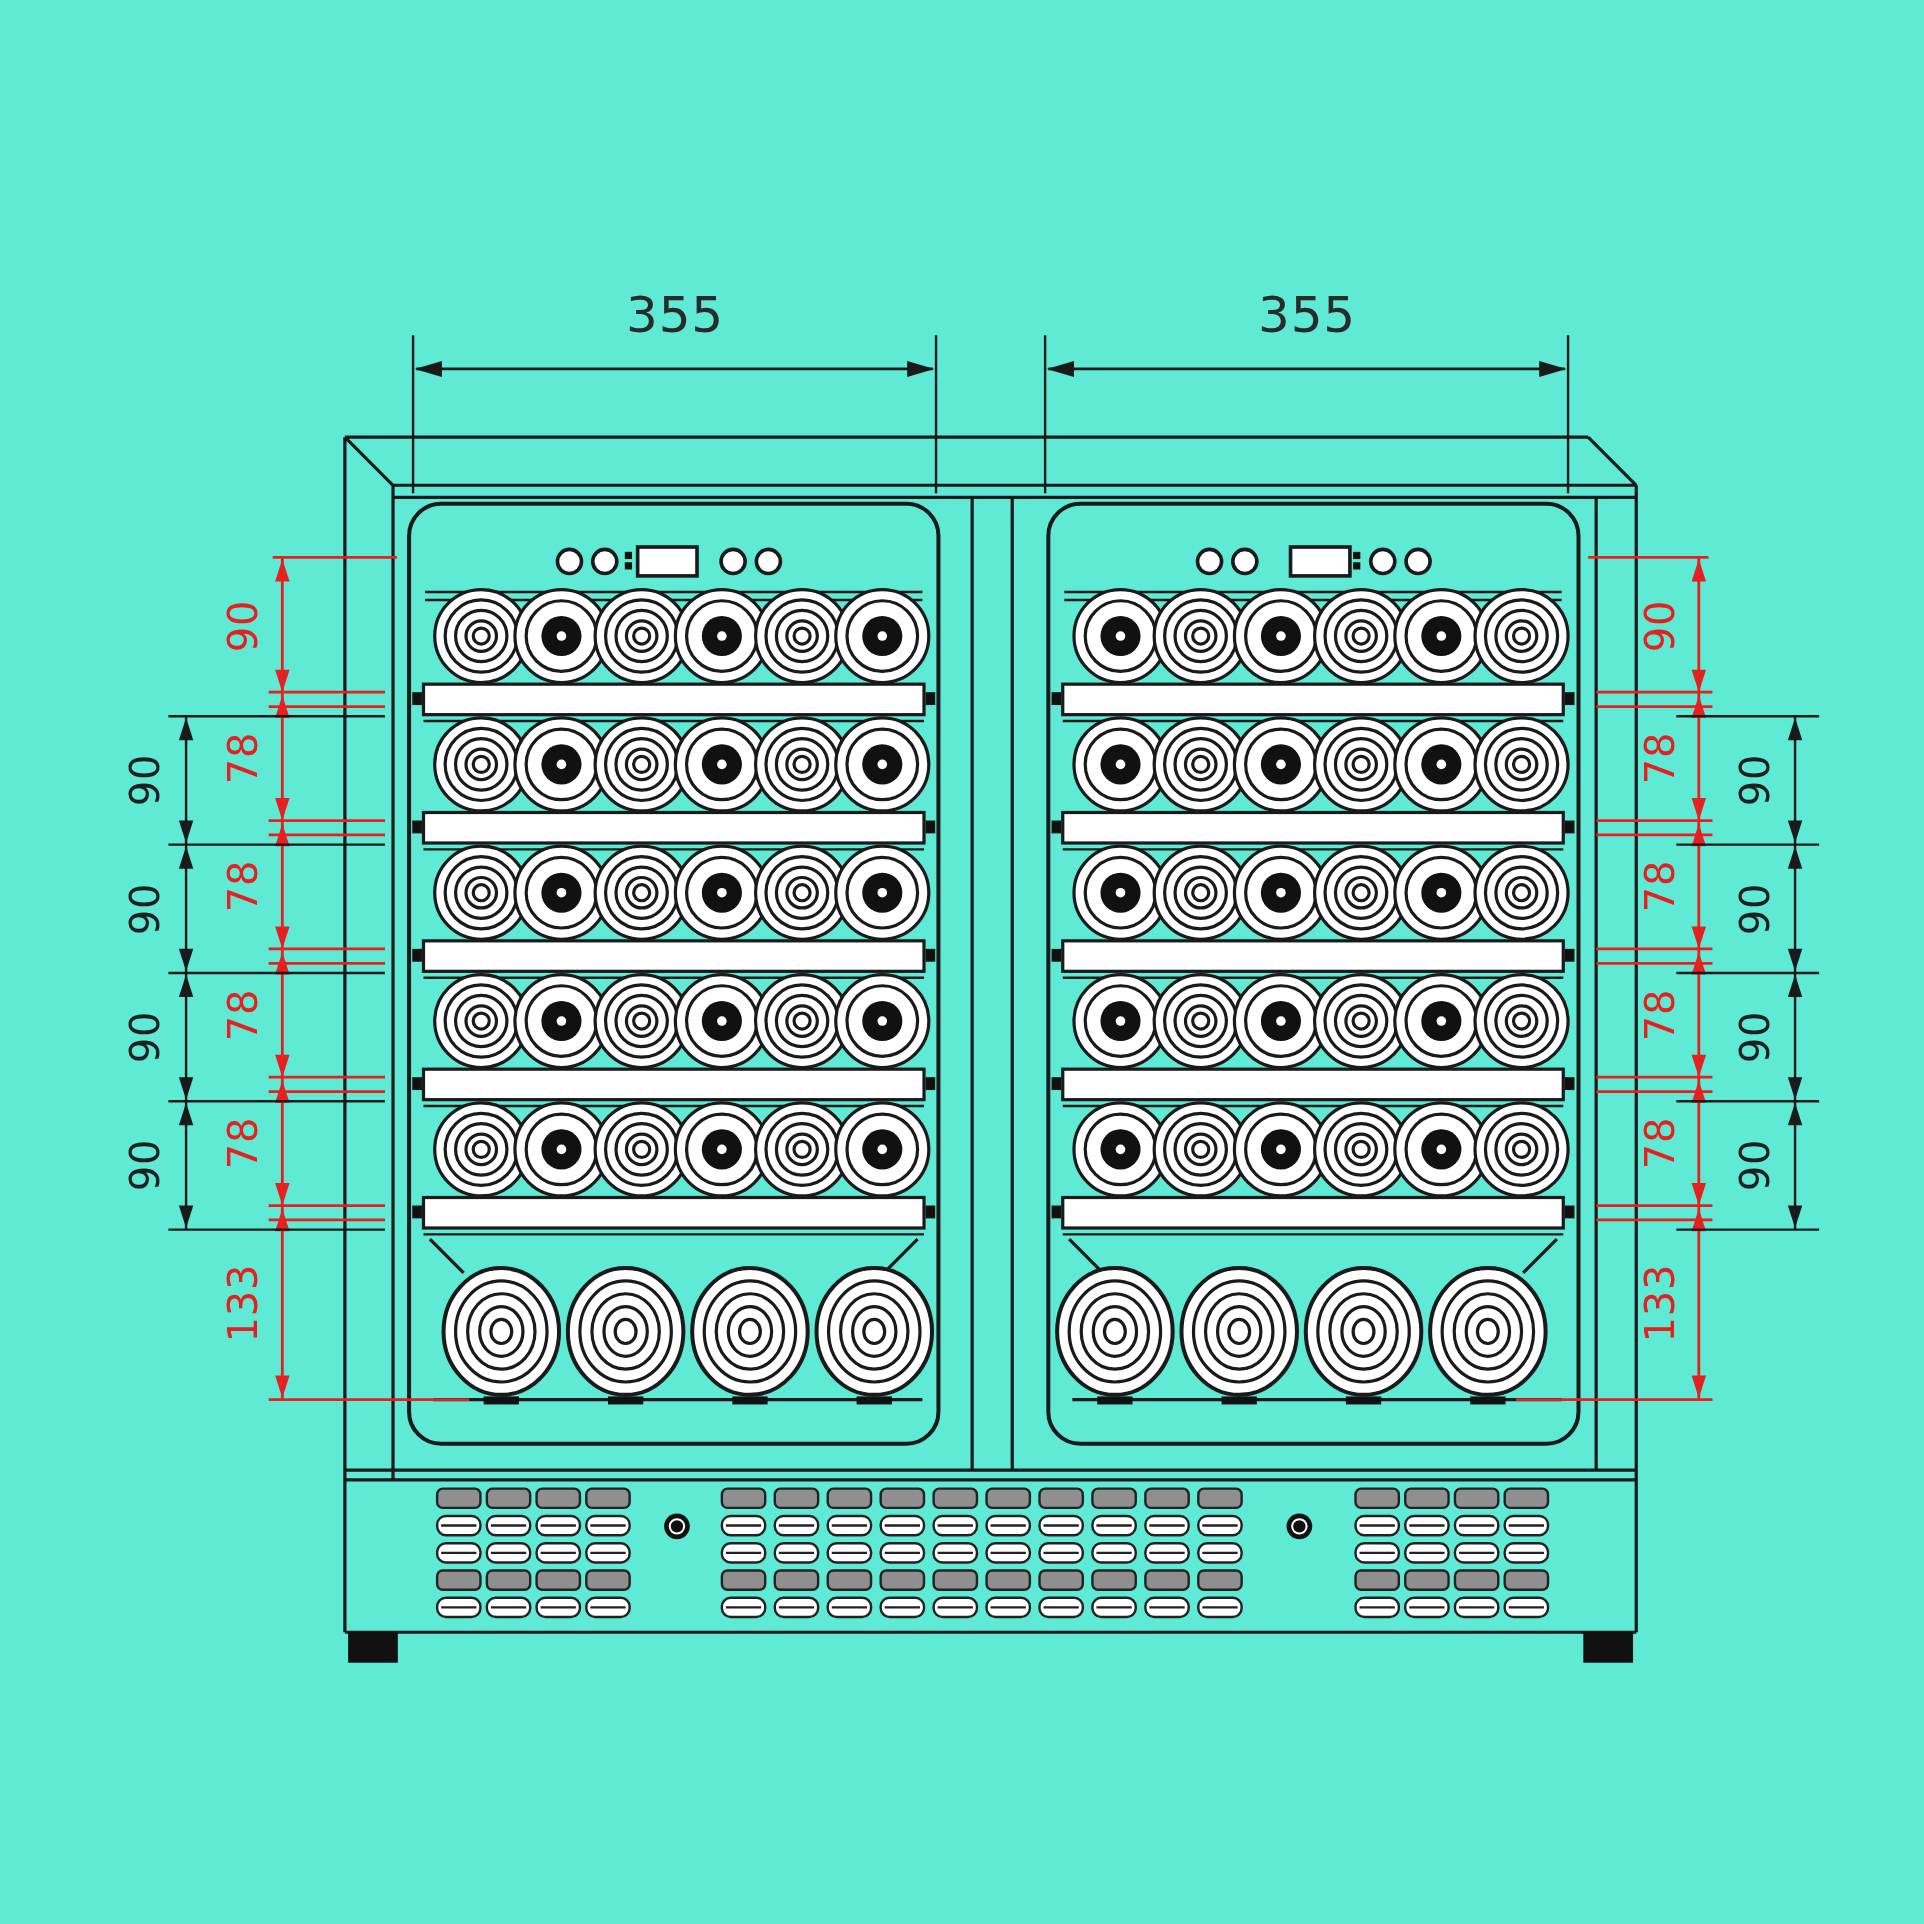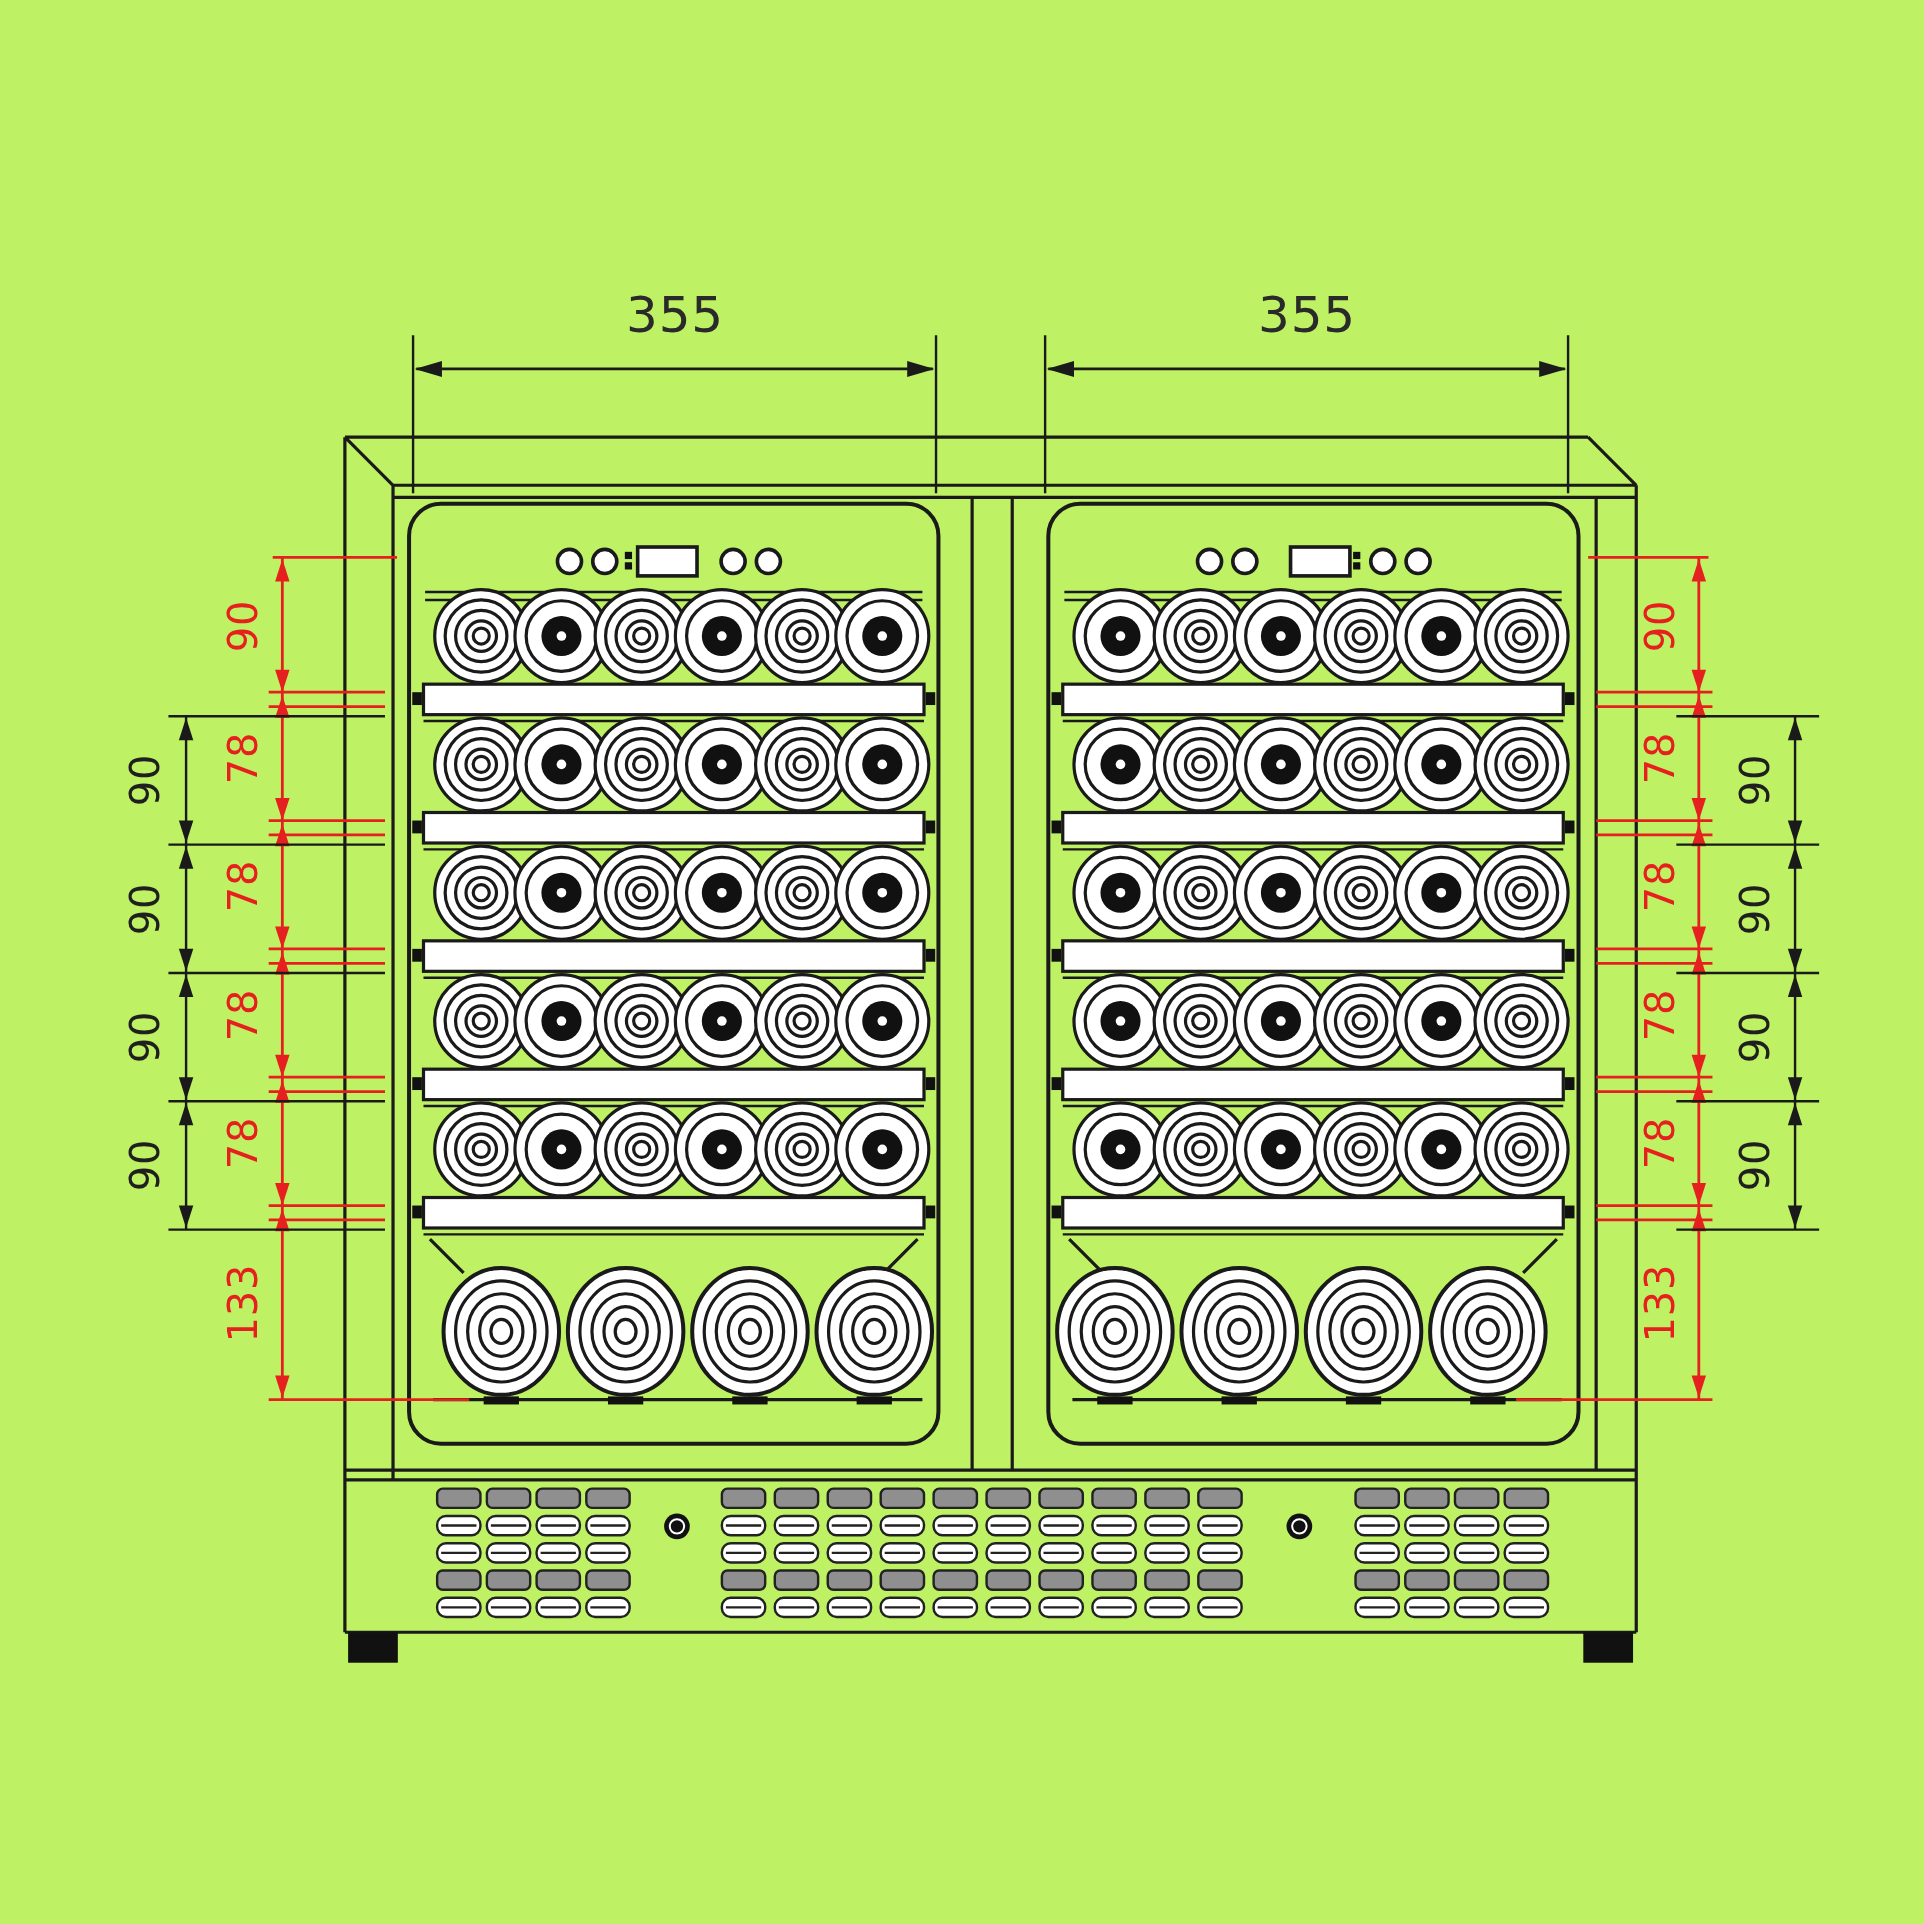--- a/index.html
+++ b/index.html
@@ -1,16 +1,16 @@
 <!DOCTYPE html>
 <html style="font-size:13px"><head>
 <meta charset="utf-8">
 <style>
   html,body{margin:0;padding:0;background:#fff}
-  .stage{position:relative;width:1925px;height:1925px;background:#bef264;overflow:hidden;
+  .stage{position:relative;width:1925px;height:1925px;background:#5eead4;overflow:hidden;
          font-family:"DejaVu Sans",sans-serif}
   .stage svg{position:absolute;left:0;top:0}
   .dim{position:absolute;transform:translate(-50%,-50%) rotate(-90deg);
        font-size:40px;letter-spacing:0.8px;color:#e6201e;white-space:nowrap}
   .dim.black{color:#1f1f1f}
   .dim.h{transform:translate(-50%,-50%);font-size:50px;color:#2a2a2a}
   
   .k3{stroke:#1a1a1a;stroke-width:3;fill:none}
   .k4{stroke:#1a1a1a;stroke-width:4;fill:none}
   .k5{stroke:#1a1a1a;stroke-width:5;fill:none}

